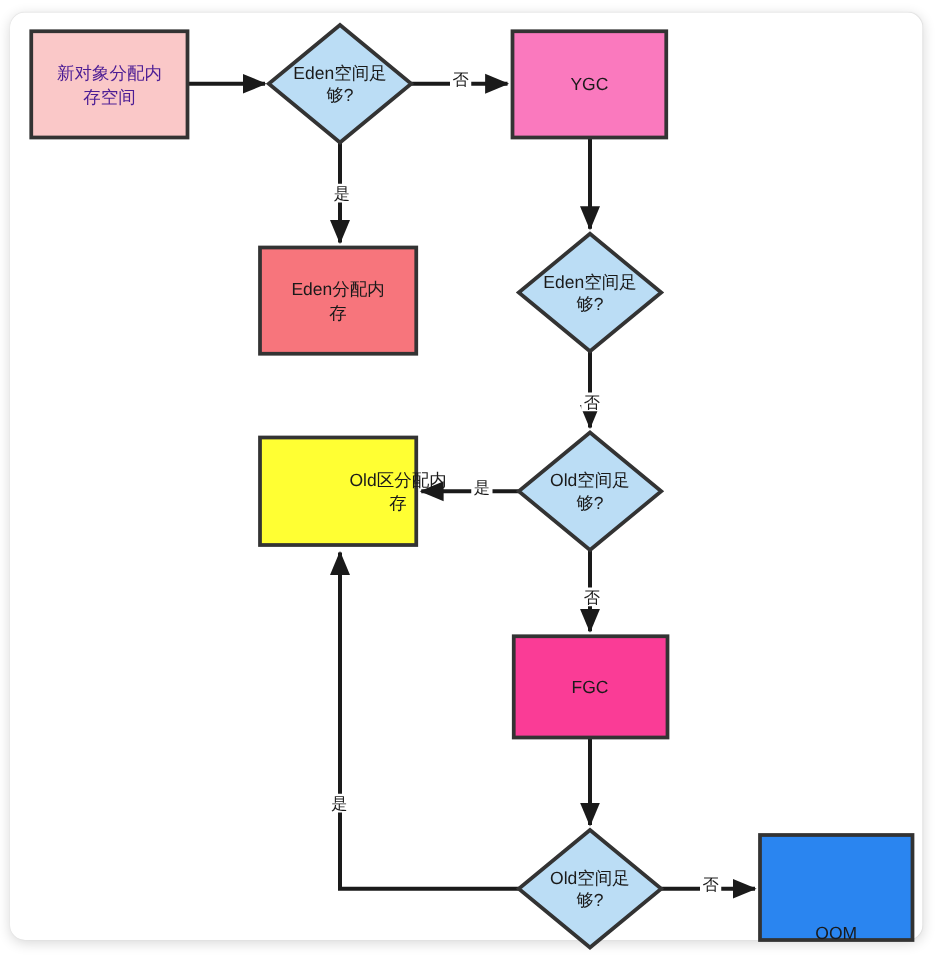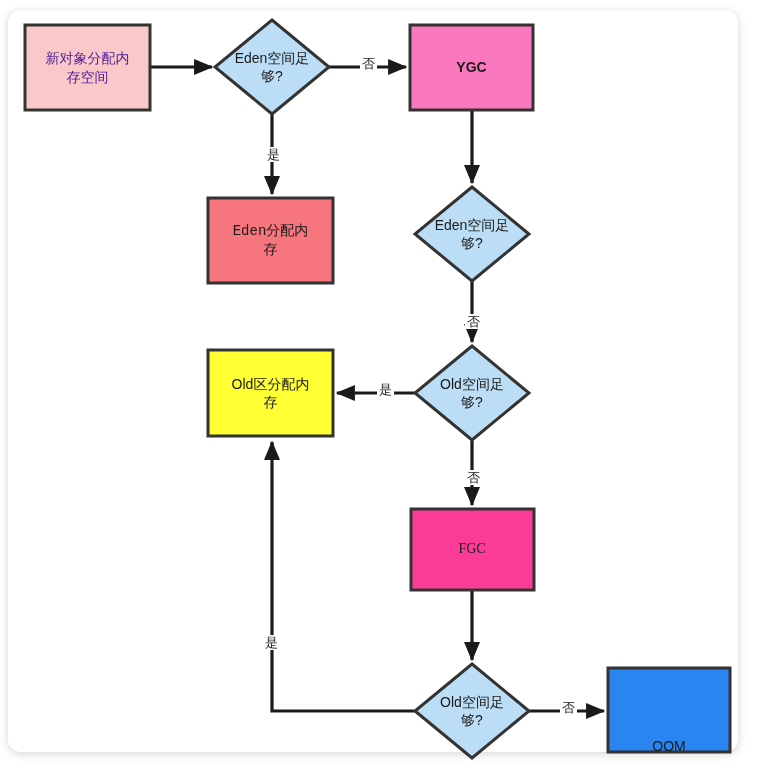--- a/index.html
+++ b/index.html
@@ -112,28 +112,28 @@
       <div class="edge-label" style="left: 265px; top: 147px; color: rgb(26, 26, 26);">是</div>
       <div class="edge-label" style="left: 465px; top: 314px; color: rgb(26, 26, 26);">否</div>
       <div class="edge-label" style="left: 377px; top: 382px; color: rgb(26, 26, 26);">是</div>
       <div class="edge-label" style="left: 465px; top: 470px; color: rgb(26, 26, 26);">否</div>
       <div class="edge-label" style="left: 560px; top: 700px; color: rgb(26, 26, 26);">否</div>
       <div class="edge-label" style="left: 263px; top: 635px; color: rgb(26, 26, 26);">是</div>
       <div class="node-label" style="left: 25px; top: 25px; width: 125px; height: 85px; color: #4c1d95;">新对象分配内
 存空间</div>
       <div class="node-label" style="left: 215px; top: 20px; width: 114px; height: 94px; color: rgb(26, 26, 26);">Eden空间足
 够?</div>
-      <div class="node-label" style="left: 410px; top: 25px; width: 123px; height: 85px; color: rgb(26, 26, 26); font-weight: bold;">YGC</div>
-      <div class="node-label" style="left: 208px; top: 198px; width: 125px; height: 85px; color: rgb(26, 26, 26); font-family: Liberation Mono, monospace;">Eden分配内
+      <div class="node-label" style="left: 410px; top: 25px; width: 123px; height: 85px; color: rgb(26, 26, 26);">YGC</div>
+      <div class="node-label" style="left: 208px; top: 198px; width: 125px; height: 85px; color: rgb(26, 26, 26);">Eden分配内
 存</div>
       <div class="node-label" style="left: 415px; top: 187px; width: 114px; height: 94px; color: rgb(26, 26, 26);">Eden空间足
 够?</div>
-      <div class="node-label" style="left: 208px; top: 350px; width: 125px; height: 86px; color: rgb(26, 26, 26);">Old区分配内
+      <div class="node-label" style="left: 208px; top: 350px; width: 125px; height: 86px; color: rgb(26, 26, 26); padding-left: 48px;">Old区分配内
 存</div>
       <div class="node-label" style="left: 415px; top: 346px; width: 114px; height: 94px; color: rgb(26, 26, 26);">Old空间足
 够?</div>
-      <div class="node-label" style="left: 411px; top: 509px; width: 122px; height: 81px; color: rgb(26, 26, 26); font-family: Liberation Serif, serif;">FGC</div>
+      <div class="node-label" style="left: 411px; top: 509px; width: 122px; height: 81px; color: rgb(26, 26, 26);">FGC</div>
       <div class="node-label" style="left: 415px; top: 664px; width: 114px; height: 94px; color: rgb(26, 26, 26);">Old空间足
 够?</div>
       <div class="node-label" style="left: 608px; top: 704px; width: 122px; height: 84px; color: rgb(26, 26, 26);">OOM</div>
     </div>
 
 </div>
 
 </body></html>

